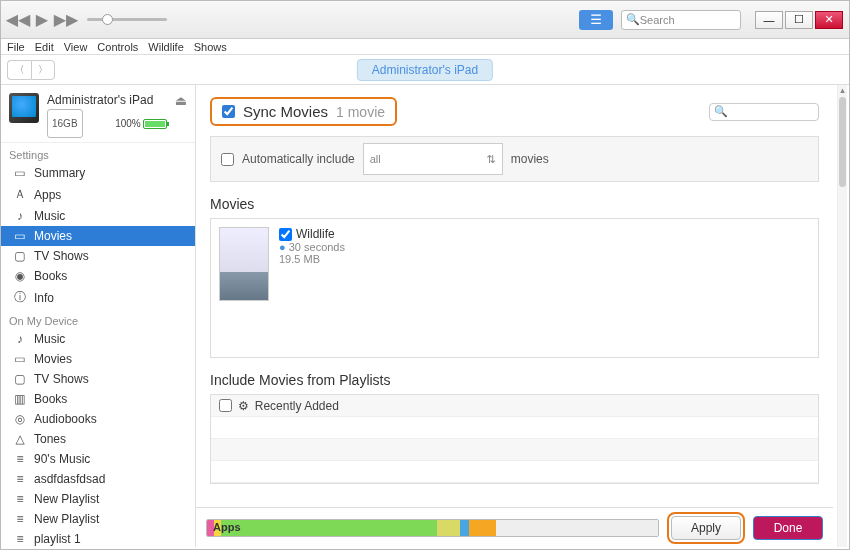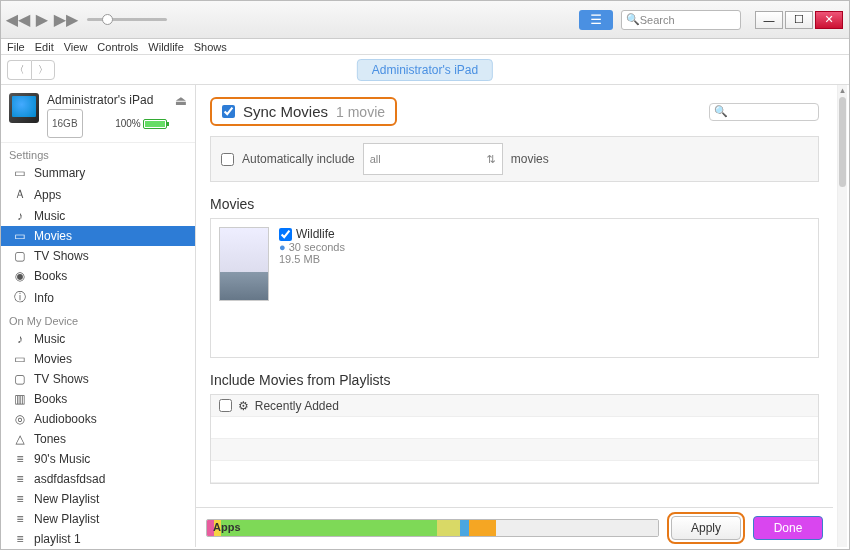--- a/index.html
+++ b/index.html
@@ -63,21 +63,21 @@
 .movie-meta .name{color:#333;font-size:12px;display:flex;align-items:center;gap:4px;}
 .movie-meta .dot{color:#4a90e2;}
 .playlists-box{border:1px solid #ddd;background:#fff;}
 .pl-row{height:22px;display:flex;align-items:center;gap:6px;padding:0 8px;border-bottom:1px solid #eee;font-size:12px;color:#444;}
 .pl-row:nth-child(odd){background:#f7f7f7;}
 .bottombar{position:absolute;left:0;right:16px;bottom:0;height:40px;background:#fff;border-top:1px solid #ddd;display:flex;align-items:center;padding:0 10px;gap:12px;}
 .storage{flex:1;height:18px;border:1px solid #bbb;display:flex;overflow:hidden;border-radius:2px;position:relative;}
 .seg{height:100%;}
 .storage-label{position:absolute;left:6px;top:1px;font-size:11px;font-weight:bold;color:#333;}
 .btn{height:24px;min-width:70px;border:1px solid #bbb;border-radius:4px;background:linear-gradient(#fff,#eee);font-size:12px;display:flex;align-items:center;justify-content:center;color:#333;cursor:pointer;}
-.btn.primary{background:#d946ef;color:#fff;border-color:#3b7ecb;}
+.btn.primary{background:#be185d;color:#fff;border-color:#3b7ecb;}
 .btn.apply{outline:2px solid #e67817;outline-offset:2px;border-radius:4px;}
 </style>
 </head>
 <body>
 
 <div class="titlebar">
   <div class="playback">
     <div class="pbtn">◀◀</div>
     <div class="pbtn">▶</div>
     <div class="pbtn">▶▶</div>

